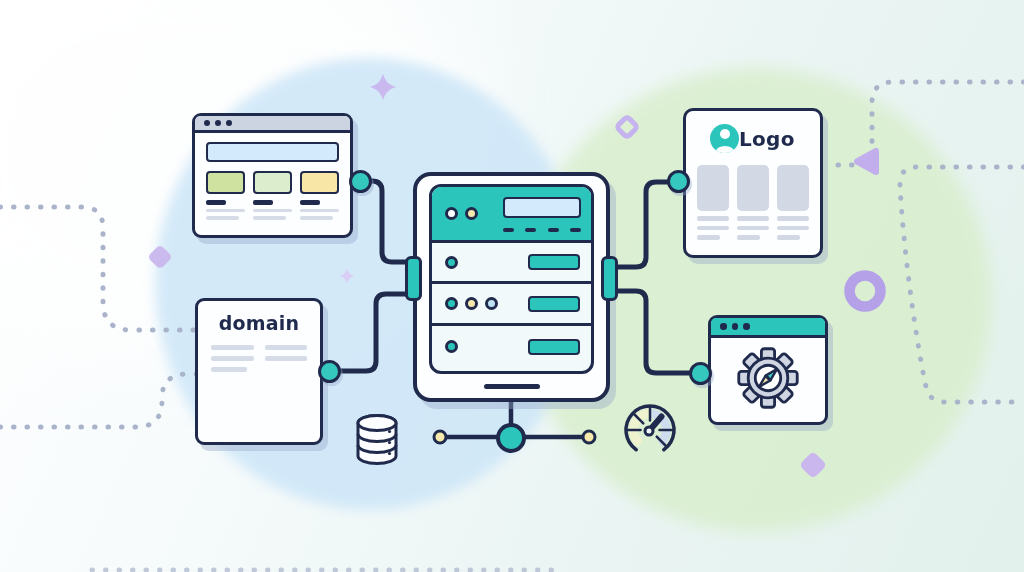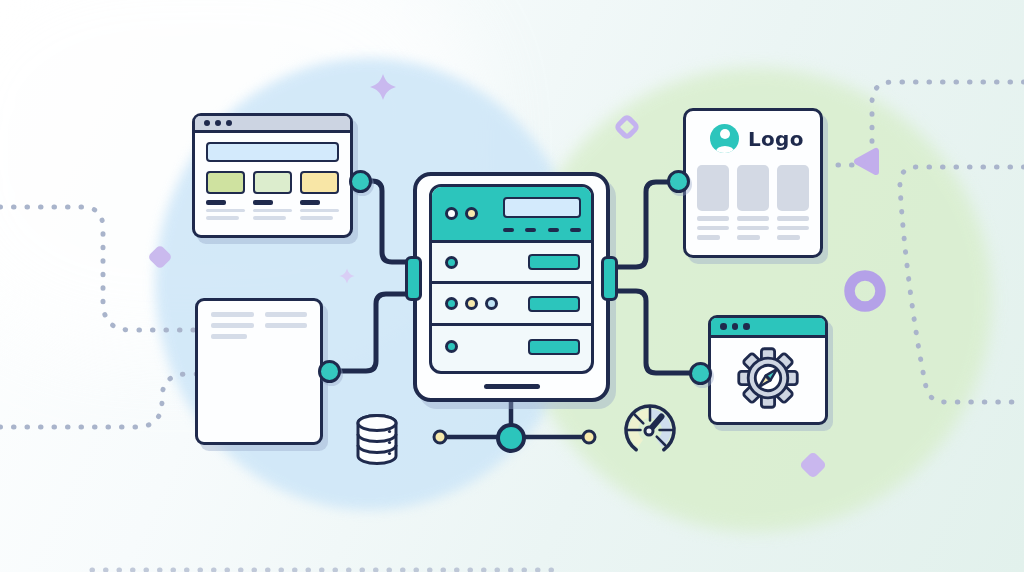--- a/index.html
+++ b/index.html
@@ -43,21 +43,21 @@
   .led-w{background:#fdfeff;}.led-y{background:#f7e9ac;}.led-t{background:#2cc5bc;}.led-b{background:#bfe3f5;}
   #row1 .screen{position:absolute;right:10px;top:10px;width:78px;height:21px;background:#d3eafc;border:2.5px solid #1f2a4d;border-radius:4px;box-sizing:border-box;}
   #row1 .dashes{position:absolute;right:10px;top:41px;width:78px;display:flex;justify-content:space-between;}
   .dash{width:11px;height:4px;background:#1f2a4d;border-radius:2px;}
   .sbar{position:absolute;right:11px;top:50%;transform:translateY(-50%);width:52px;height:16px;background:#2cc5bc;border:2.5px solid #1f2a4d;border-radius:4px;box-sizing:border-box;}
   #handle{position:absolute;left:50%;bottom:9px;transform:translateX(-50%);width:56px;height:5px;background:#1f2a4d;border-radius:3px;}
   .tab{position:absolute;width:17px;height:45px;background:#2cc5bc;border:3px solid #1f2a4d;border-radius:6px;top:80px;box-sizing:border-box;}
   #tab-l{left:-12px;} #tab-r{right:-12px;}
   
   #logo{left:683px;top:108px;width:140px;height:150px;border-radius:10px;}
-  #logo .head{display:flex;align-items:center;margin:13px 0 0 24px;gap:9px;}
+  #logo .head{display:flex;align-items:center;margin:13px 0 0 24px;}
   .avatar{width:29px;height:29px;border-radius:50%;background:#2cc5bc;position:relative;overflow:hidden;}
   .avatar .a-head{position:absolute;left:50%;top:5px;transform:translateX(-50%);width:10px;height:10px;border-radius:50%;background:#fff;}
   .avatar .a-body{position:absolute;left:50%;bottom:-4px;transform:translateX(-50%);width:18px;height:11px;border-radius:50%;background:#fff;}
   #logo .label{font-size:20px;font-weight:700;letter-spacing:.3px;}
   #logo .cols{display:flex;gap:8px;margin:12px 11px 0;}
   .lcol{flex:1;min-width:0;}
   .lcol .tile{height:46px;background:#d3d9e4;border-radius:5px;}
   .lbar{height:4.5px;background:#d3d9e4;border-radius:2px;margin-top:5px;}
   
   #dom{left:195px;top:298px;width:128px;height:147px;border-radius:9px;}
@@ -229,20 +229,21 @@
     <div class="lcol">
       <div class="tile"></div>
       <div class="lbar w100"></div>
       <div class="lbar w100"></div>
       <div class="lbar w72"></div>
     </div>
   </div>
 </div>
 
 <div class="card" id="dom">
+  <div class="title navy">domain</div>
   <div class="bars">
     <div class="dcol">
       <div class="dbar w100"></div>
       <div class="dbar w100"></div>
       <div class="dbar w85"></div>
     </div>
     <div class="dcol">
       <div class="dbar w100"></div>
       <div class="dbar w100"></div>
     </div>

